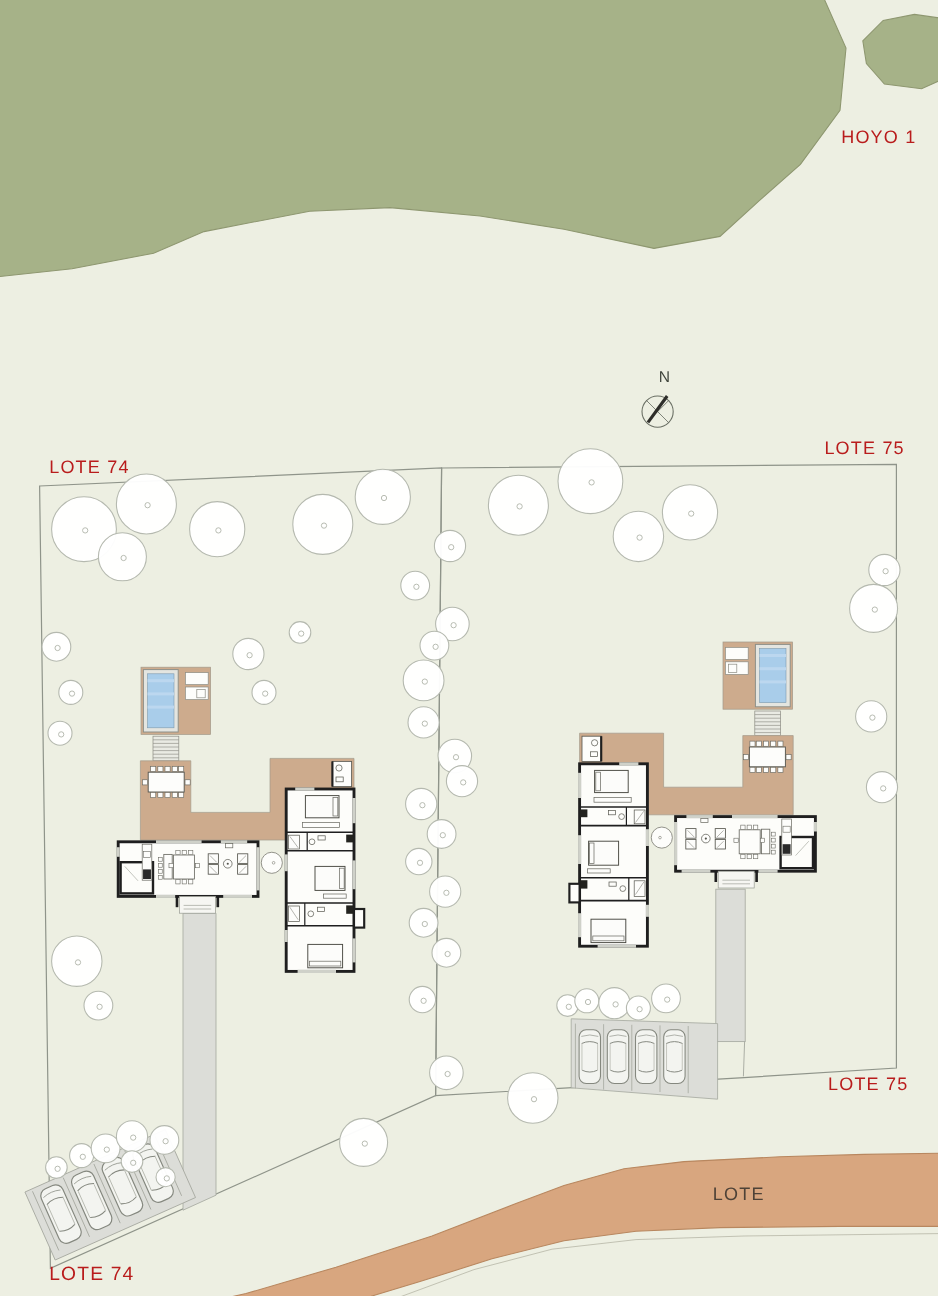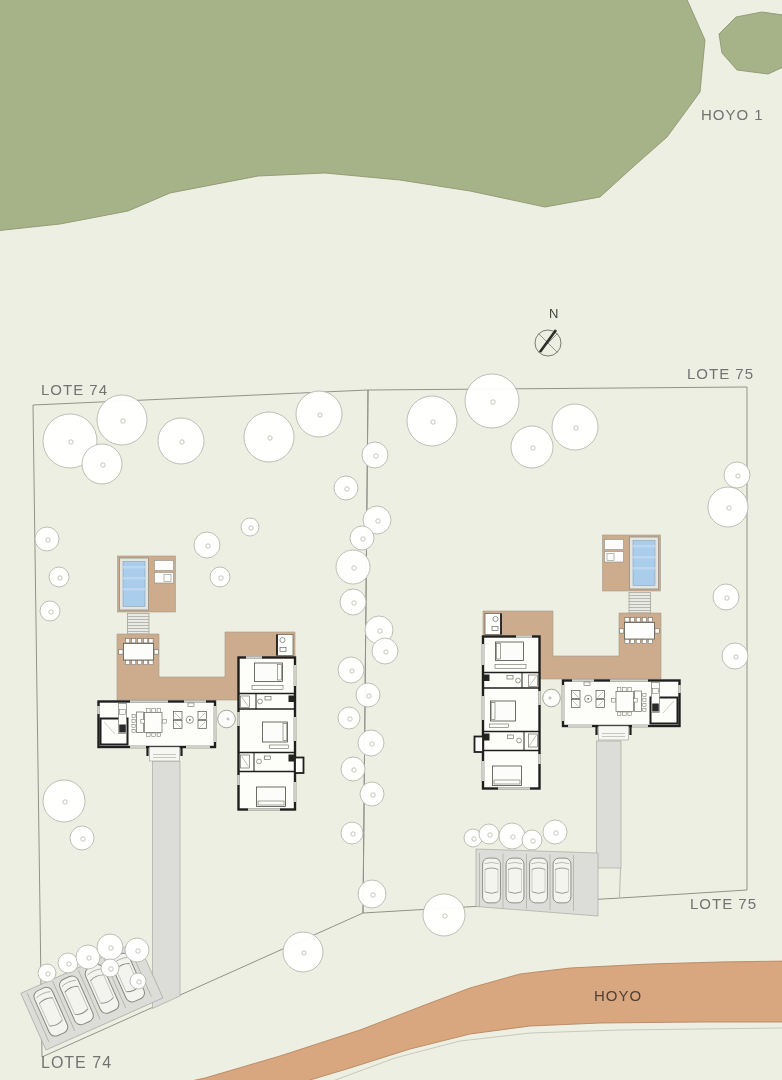--- a/index.html
+++ b/index.html
@@ -6,21 +6,21 @@
   #stage{
     position:relative;
     width:782px;height:1080px;
     background:#edefe2;
     overflow:hidden;
     font-family:"Liberation Sans", sans-serif;
   }
   #plan-svg{position:absolute;left:0;top:0;}
   .map-label{
     position:absolute;
-    color:#737373;
+    color:#b91c1c;
     font-size:15px;
     letter-spacing:1px;
     white-space:nowrap;
     user-select:none;
   }
   .lbl-hoyo   {left:701px; top:106px;}
   .lbl-l74top {left:41px;  top:381px;}
   .lbl-l75top {left:687px; top:365px;}
   .lbl-l75bot {left:690px; top:895px;}
   .lbl-l74bot {left:41px;  top:1054px; font-size:16px;}
@@ -467,15 +467,15 @@
       <line x1="538.5" y1="352.5" x2="557.5" y2="333.5" stroke="#6a6f64" stroke-width="0.7"></line>
       <line x1="540" y1="352" x2="556" y2="330" stroke="#2e2e2a" stroke-width="2.6"></line>
     </g>
   </svg>
 
   <div class="map-label lbl-hoyo">HOYO 1</div>
   <div class="map-label lbl-l74top">LOTE 74</div>
   <div class="map-label lbl-l75top">LOTE 75</div>
   <div class="map-label lbl-l75bot">LOTE 75</div>
   <div class="map-label lbl-l74bot">LOTE 74</div>
-  <div class="map-label lbl-calle">HOYO</div>
+  <div class="map-label lbl-calle">LOTE</div>
   <div class="map-label lbl-north">N</div>
 </div>
 
 </body></html>

